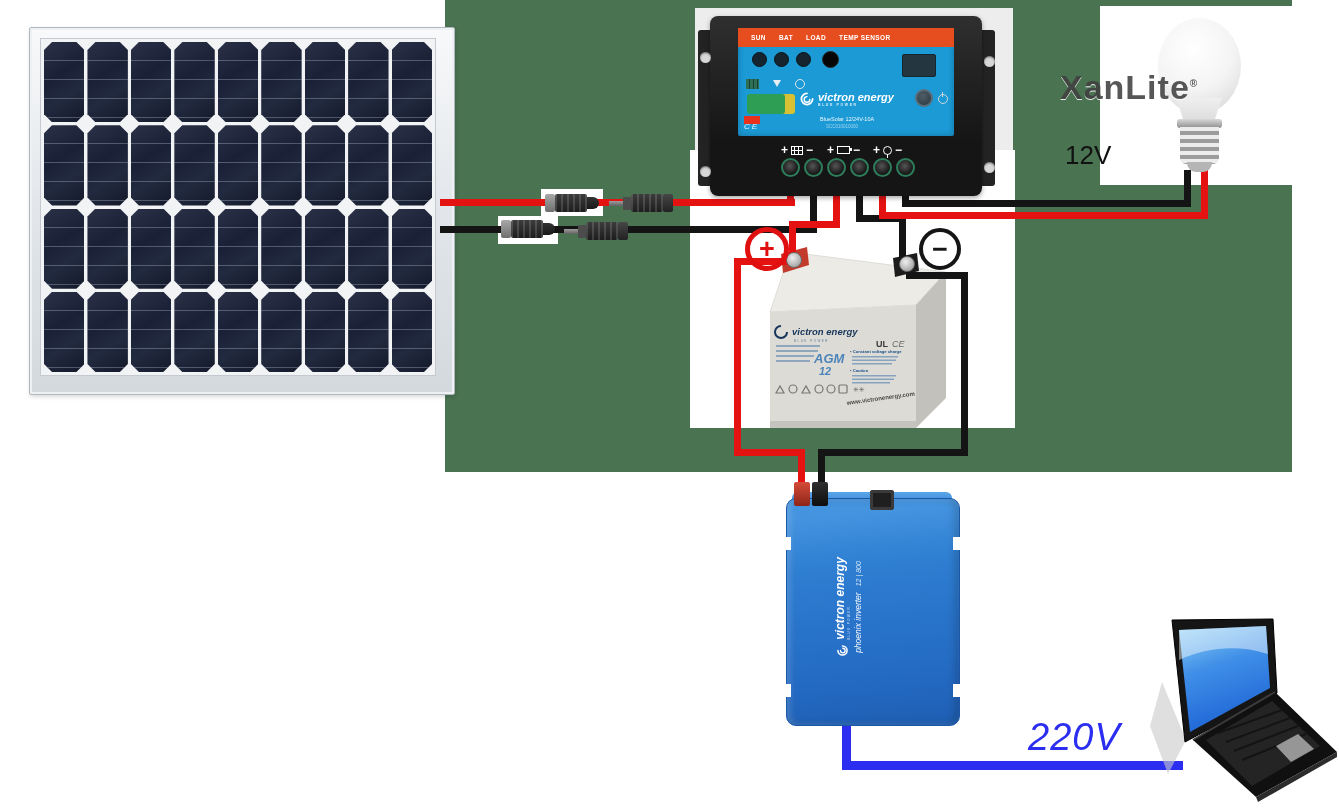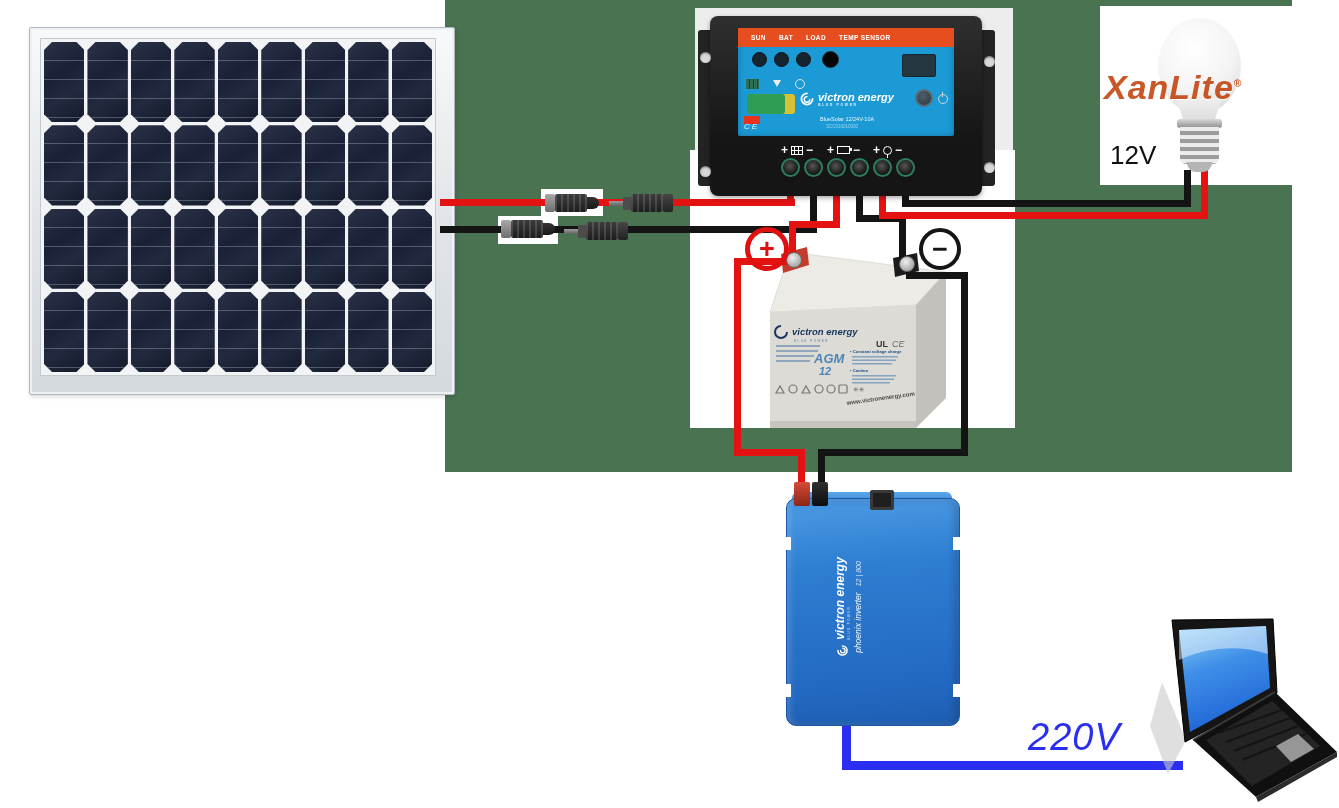--- a/index.html
+++ b/index.html
@@ -105,24 +105,24 @@
   .bulb-sphere{left:1158px;top:18px;width:83px;height:96px;border-radius:50%;z-index:5;
      background:radial-gradient(circle at 42% 32%,#ffffff,#f4f4f4 50%,#e0e0e0 80%,#cfcfcf);}
   .bulb-neck{left:1172px;top:98px;width:54px;height:24px;z-index:5;
      background:linear-gradient(180deg,#efefef,#dcdcdc);
      clip-path:polygon(8% 0,92% 0,78% 100%,22% 100%);}
   .bulb-collar{left:1177px;top:119px;width:45px;height:9px;border-radius:3px;z-index:5;
      background:linear-gradient(180deg,#d9d9d9,#8f8f8f);}
   .bulb-threads{left:1180px;top:127px;width:39px;height:37px;z-index:5;border-radius:0 0 6px 6px;
      background:repeating-linear-gradient(180deg,#ececec 0 4px,#9c9c9c 4px 8px);}
   .bulb-tip{left:1187px;top:162px;width:25px;height:10px;border-radius:0 0 9px 9px;background:#b5b5b5;z-index:5;}
-  .watermark{left:1104px;top:68px;z-index:8;font-size:34px;font-weight:bold;font-style:italic;
-     color:#c2410c;letter-spacing:1px;opacity:.88;text-shadow:0 1px 0 #fff;}
+  .watermark{left:1060px;top:68px;z-index:8;font-size:34px;font-weight:bold;
+     color:#404040;letter-spacing:1px;opacity:.88;text-shadow:0 1px 0 #fff;}
   .watermark sup{font-size:10px;}
-  .bulb-label{left:1110px;top:140px;z-index:8;font-size:26px;color:#111;}
+  .bulb-label{left:1065px;top:140px;z-index:8;font-size:26px;color:#111;}
 
   
   .ac-label{left:1028px;top:716px;z-index:8;font-size:38px;font-style:italic;color:#2b2ef0;letter-spacing:1px;}
 
   svg text{font-family:"Liberation Sans",sans-serif;}
 </style>
 </head>
 <body>
 
 <div class="stage">

